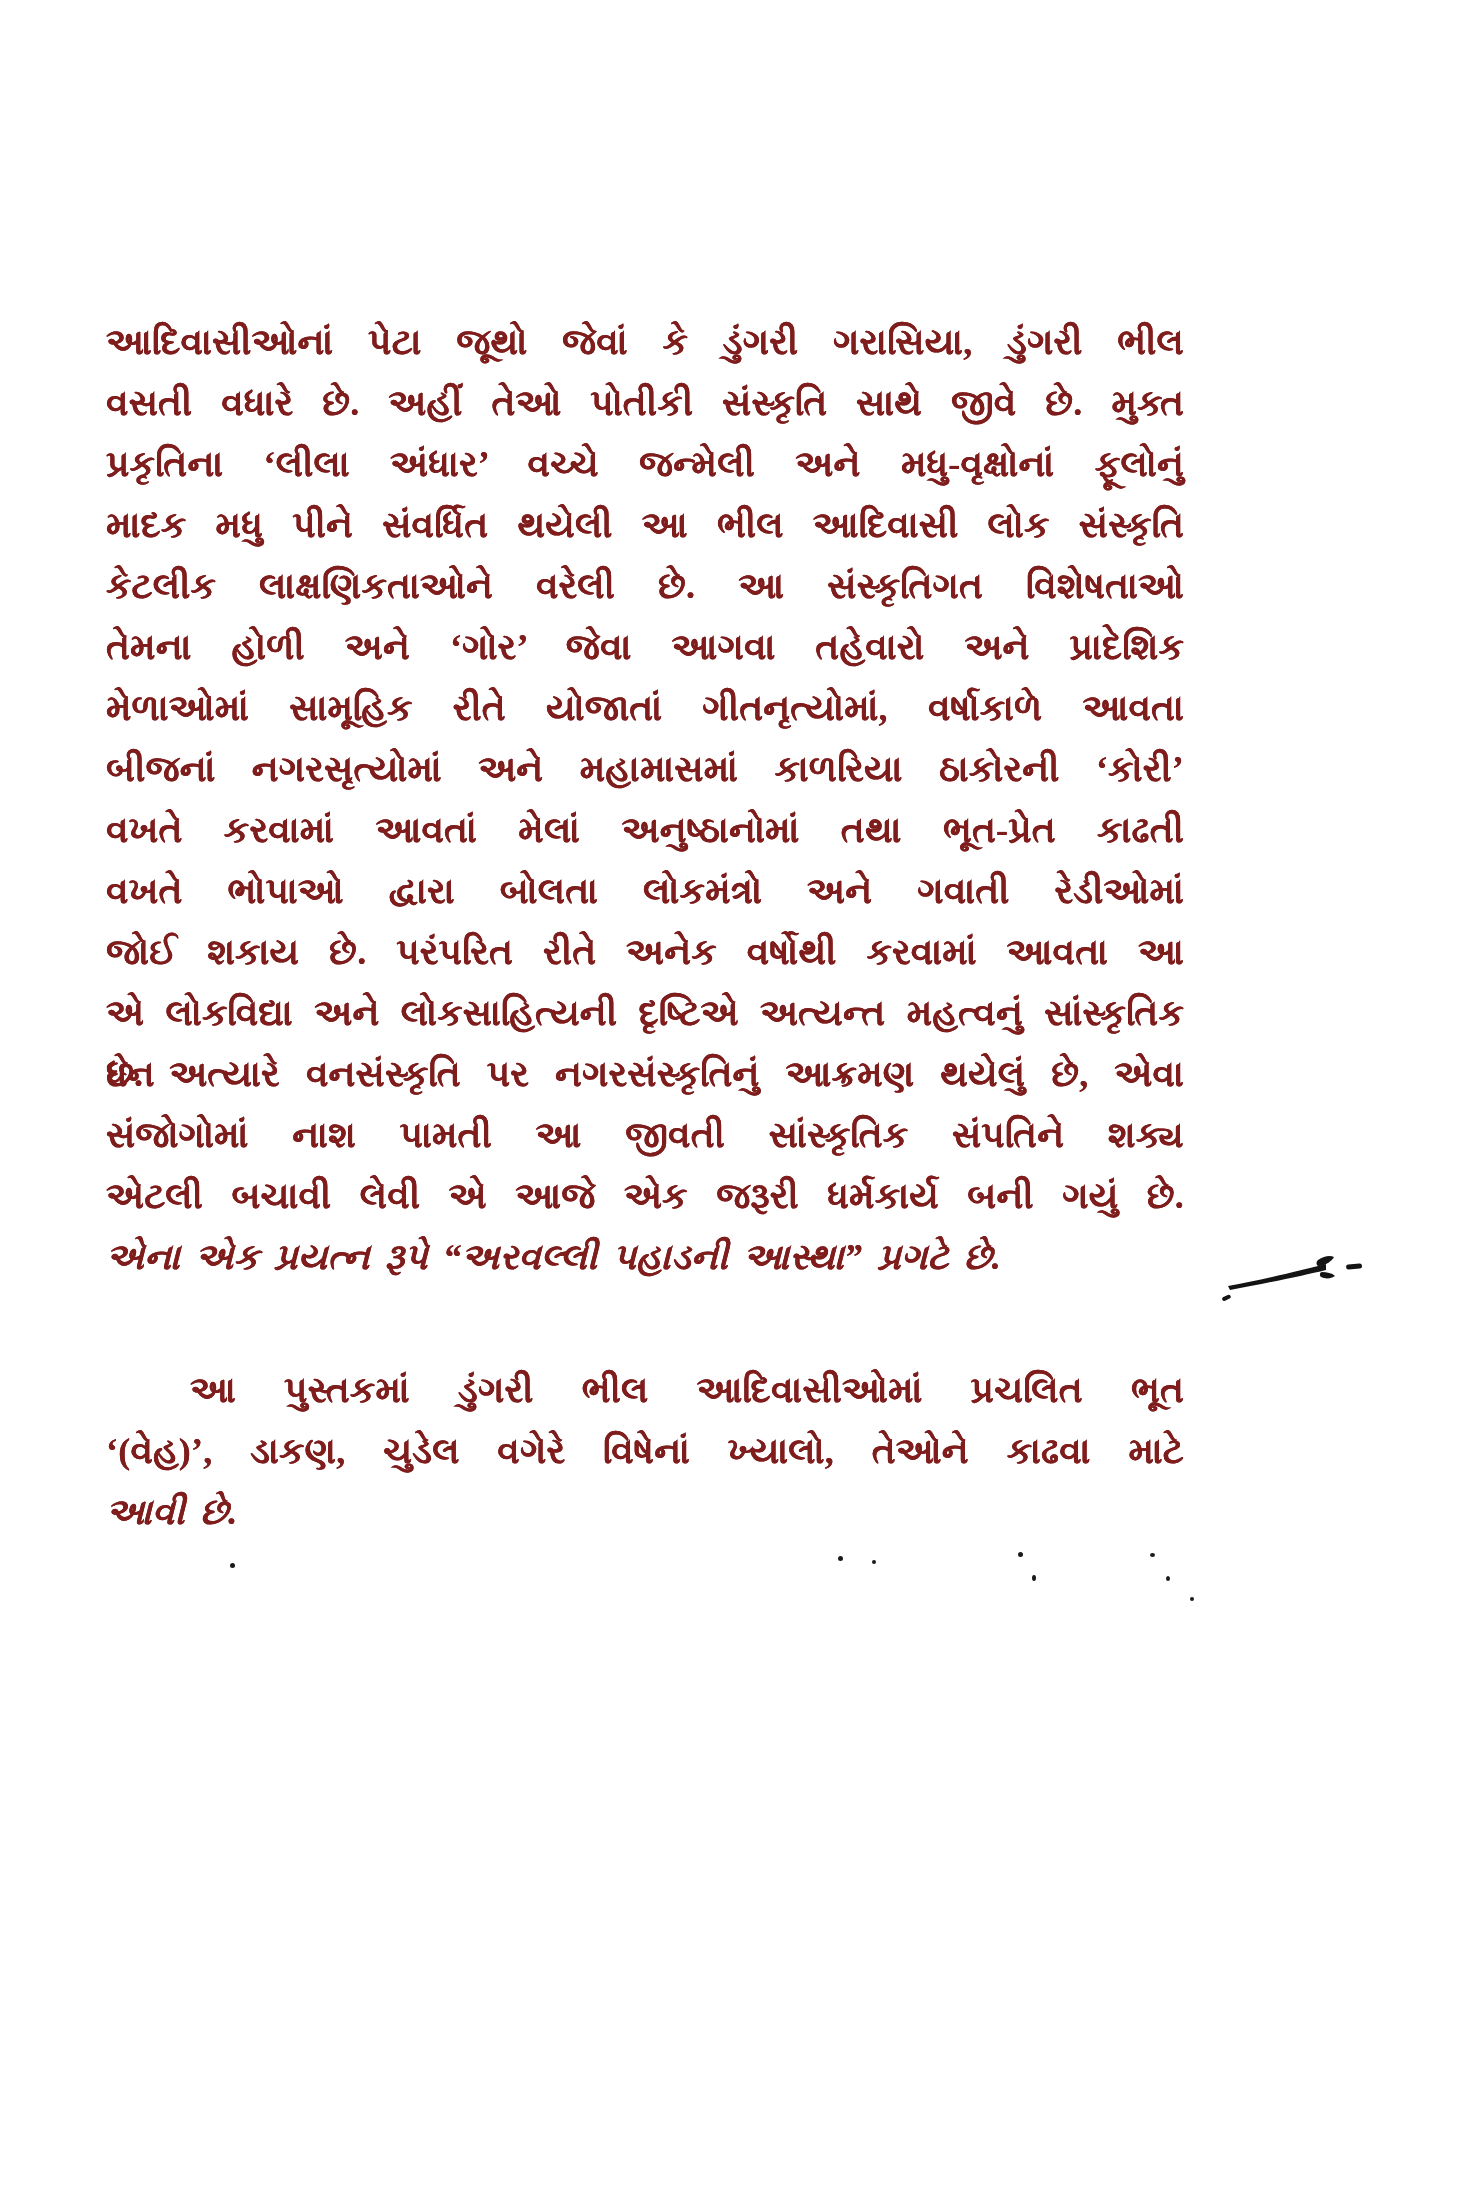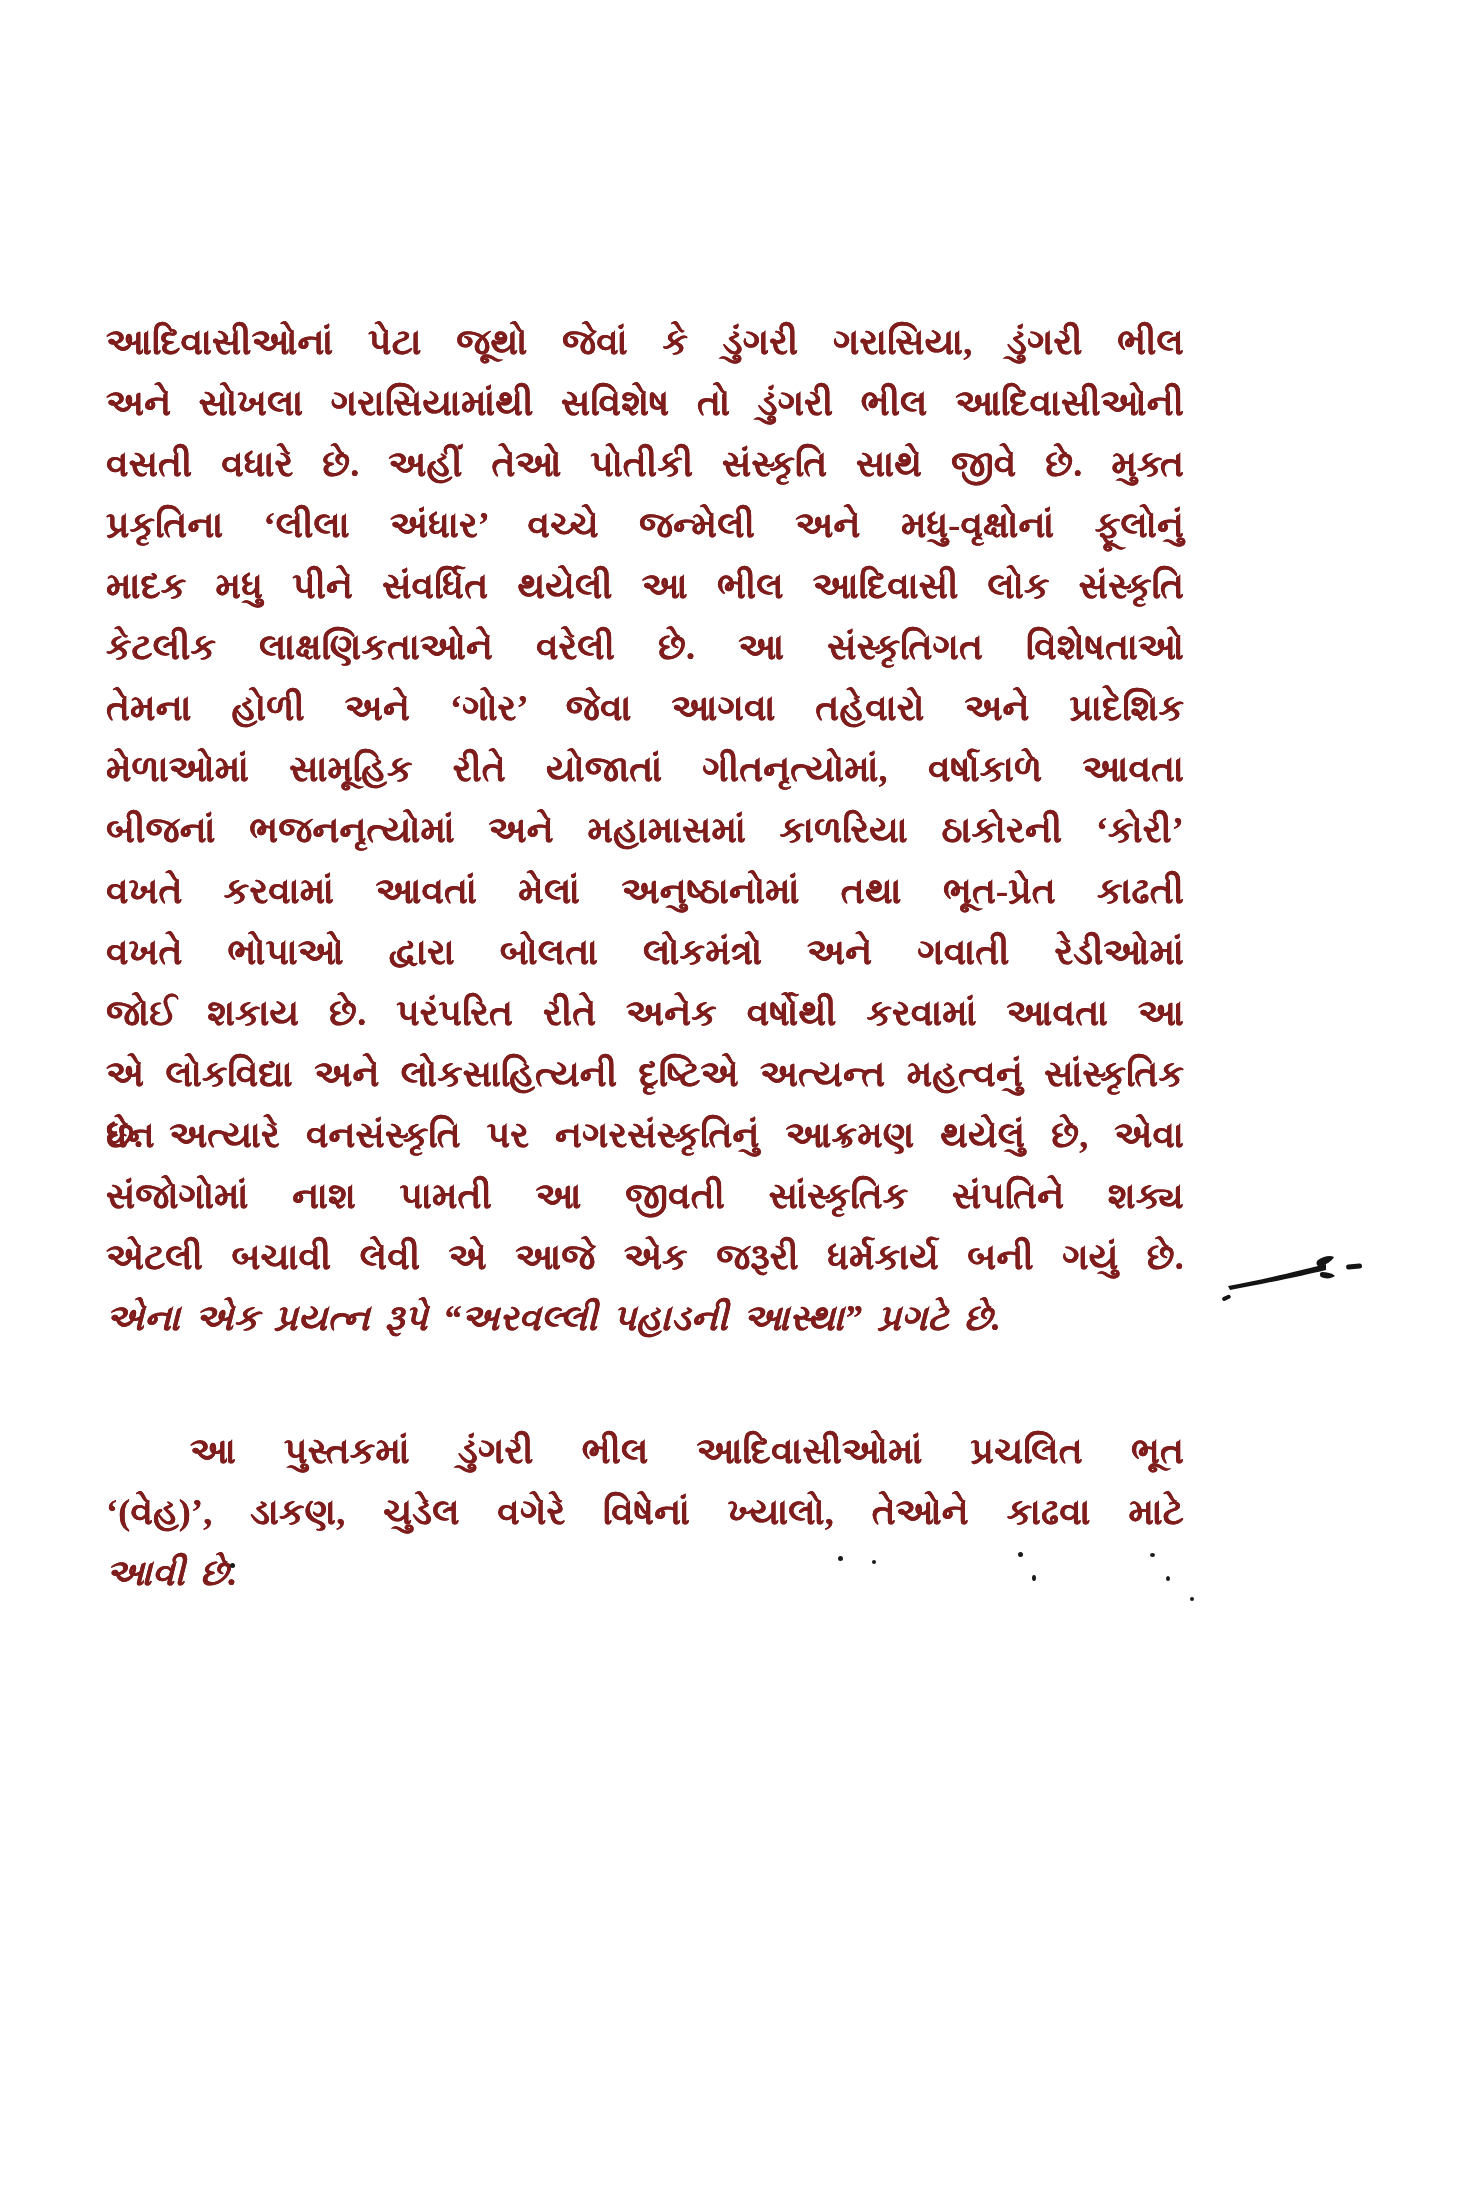--- a/index.html
+++ b/index.html
@@ -59,28 +59,27 @@
   }
 </style>
 </head>
 <body>
 
 <div class="page">
 
   <div class="text-block">
     <div class="paragraph">
         <div class="line">આદિવાસીઓનાં પેટા જૂથો જેવાં કે ડુંગરી ગરાસિયા, ડુંગરી ભીલ</div>
-        <div class="line">અને સોખલા ગરાસિયામાંથી સવિશેષ તો ડુંગરી ભીલ આદિવાસીઓની</div>
         <div class="line">વસતી વધારે છે. અહીં તેઓ પોતીકી સંસ્કૃતિ સાથે જીવે છે. મુક્ત</div>
         <div class="line">પ્રકૃતિના ‘લીલા અંધાર’ વચ્ચે જન્મેલી અને મધુ-વૃક્ષોનાં ફૂલોનું</div>
         <div class="line">માદક મધુ પીને સંવર્ધિત થયેલી આ ભીલ આદિવાસી લોક સંસ્કૃતિ</div>
         <div class="line">કેટલીક લાક્ષણિકતાઓને વરેલી છે. આ સંસ્કૃતિગત વિશેષતાઓ</div>
         <div class="line">તેમના હોળી અને ‘ગોર’ જેવા આગવા તહેવારો અને પ્રાદેશિક</div>
         <div class="line">મેળાઓમાં સામૂહિક રીતે યોજાતાં ગીતનૃત્યોમાં, વર્ષાકાળે આવતા</div>
-        <div class="line">બીજનાં ભજનનૃત્યોમાં અને મહામાસમાં કાળરિયા ઠાકોરની ‘કોરી’</div>
+        <div class="line">બીજનાં નગરસૃત્યોમાં અને મહામાસમાં કાળરિયા ઠાકોરની ‘કોરી’</div>
         <div class="line">વખતે કરવામાં આવતાં મેલાં અનુષ્ઠાનોમાં તથા ભૂત-પ્રેત કાઢતી</div>
         <div class="line">વખતે ભોપાઓ દ્વારા બોલતા લોકમંત્રો અને ગવાતી રેડીઓમાં</div>
         <div class="line">જોઈ શકાય છે. પરંપરિત રીતે અનેક વર્ષોથી કરવામાં આવતા આ</div>
         <div class="line">એ લોકવિદ્યા અને લોકસાહિત્યની દૃષ્ટિએ અત્યન્ત મહત્વનું સાંસ્કૃતિક ધન</div>
         <div class="line">છે. અત્યારે વનસંસ્કૃતિ પર નગરસંસ્કૃતિનું આક્રમણ થયેલું છે, એવા</div>
         <div class="line">સંજોગોમાં નાશ પામતી આ જીવતી સાંસ્કૃતિક સંપતિને શક્ય</div>
         <div class="line">એટલી બચાવી લેવી એ આજે એક જરૂરી ધર્મકાર્ય બની ગયું છે.</div>
         <div class="line last">એના એક પ્રયત્ન રૂપે “અરવલ્લી પહાડની આસ્થા” પ્રગટે છે.</div>
       </div>
     <div class="paragraph">

